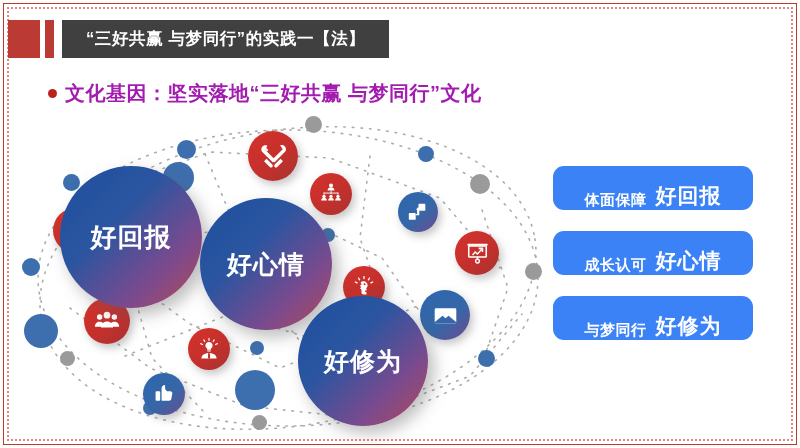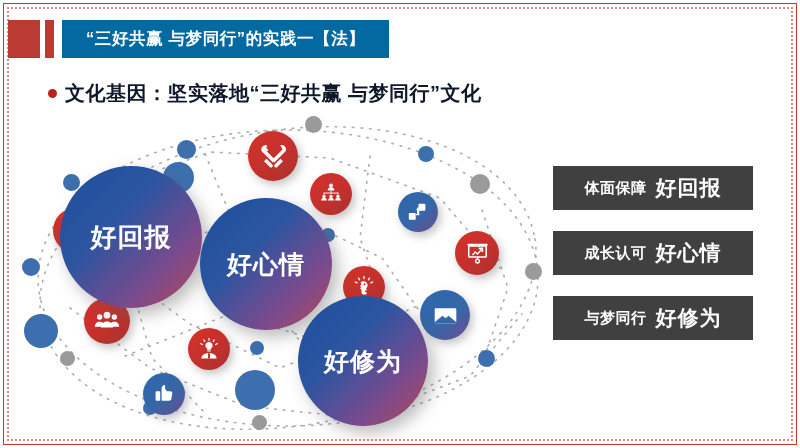--- a/index.html
+++ b/index.html
@@ -12,31 +12,31 @@
   .frame-outer{position:absolute;left:3px;top:3px;right:3px;bottom:3px;
       border:1.5px solid #c0392b;box-sizing:border-box;pointer-events:none;}
   .frame-inner{position:absolute;left:7px;top:7px;right:7px;bottom:7px;
       border:2px dotted #d98880;box-sizing:border-box;pointer-events:none;}
 
   
   .title-row{position:absolute;left:8px;top:20px;height:38px;display:flex;align-items:stretch;}
   .tb-block{background:#bb3b34;}
   .tb-wide{width:32px;}
   .tb-narrow{width:9px;margin-left:5px;}
-  .tb-main{margin-left:8px;background:#0369a1;display:flex;align-items:center;
+  .tb-main{margin-left:8px;background:#404040;display:flex;align-items:center;
       justify-content:flex-end;padding:0 24px;}
   .tb-main span{color:#ffffff;font-size:16.5px;font-weight:bold;letter-spacing:.6px;
       white-space:nowrap;}
 
   
   .subtitle{position:absolute;left:48px;top:80px;display:flex;align-items:center;
       white-space:nowrap;}
   .sub-dot{width:9px;height:9px;border-radius:50%;background:#bb2219;margin-right:8px;
       flex:0 0 auto;}
-  .sub-text{color:#0f172a;font-size:20px;font-weight:bold;letter-spacing:.5px;}
+  .sub-text{color:#a21caf;font-size:20px;font-weight:bold;letter-spacing:.5px;}
 
   
   .diagram{position:absolute;left:30px;top:118px;width:520px;height:320px;}
   .diagram svg{position:absolute;left:0;top:0;}
 
   .node{position:absolute;border-radius:50%;display:flex;align-items:center;
       justify-content:center;box-sizing:border-box;}
   .node.big{color:#fff;font-weight:bold;letter-spacing:1px;
       background:linear-gradient(135deg,#1d4f9e 0%,#2b55a0 38%,#7a4a8e 72%,#b34a57 100%);
       box-shadow:6px 7px 16px rgba(90,90,95,.40);}
@@ -45,22 +45,22 @@
   .node.icon-blue{background:linear-gradient(140deg,#2d66ad 0%,#3567a8 55%,#6b4d8f 100%);
       box-shadow:3px 4px 8px rgba(90,90,95,.35);}
   .node.dot-blue{background:#3d6fae;}
   .node.dot-dblue{background:#1f4e79;}
   .node.dot-grey{background:#9a9a9a;}
   .node.dot-teal{background:#1d6b6b;}
   .node svg{position:static;display:block;}
 
   
   .callouts{position:absolute;left:553px;top:166px;width:200px;}
-  .callout{background:#404040;height:44px;margin-bottom:21px;display:flex;
-      align-items:center;justify-content:center;color:#fff;white-space:nowrap;}
+  .callout{background:#3b82f6;height:44px;margin-bottom:21px;display:flex;
+      align-items:flex-end;justify-content:center;color:#fff;white-space:nowrap;border-radius:11px;}
   .callout .small{font-size:15px;font-weight:bold;letter-spacing:.5px;}
   .callout .big{font-size:21px;font-weight:bold;margin-left:9px;letter-spacing:1px;}
 </style>
 </head>
 <body>
 
 <div id="slide">
 
   <div class="frame-outer"></div>
   <div class="frame-inner"></div>

